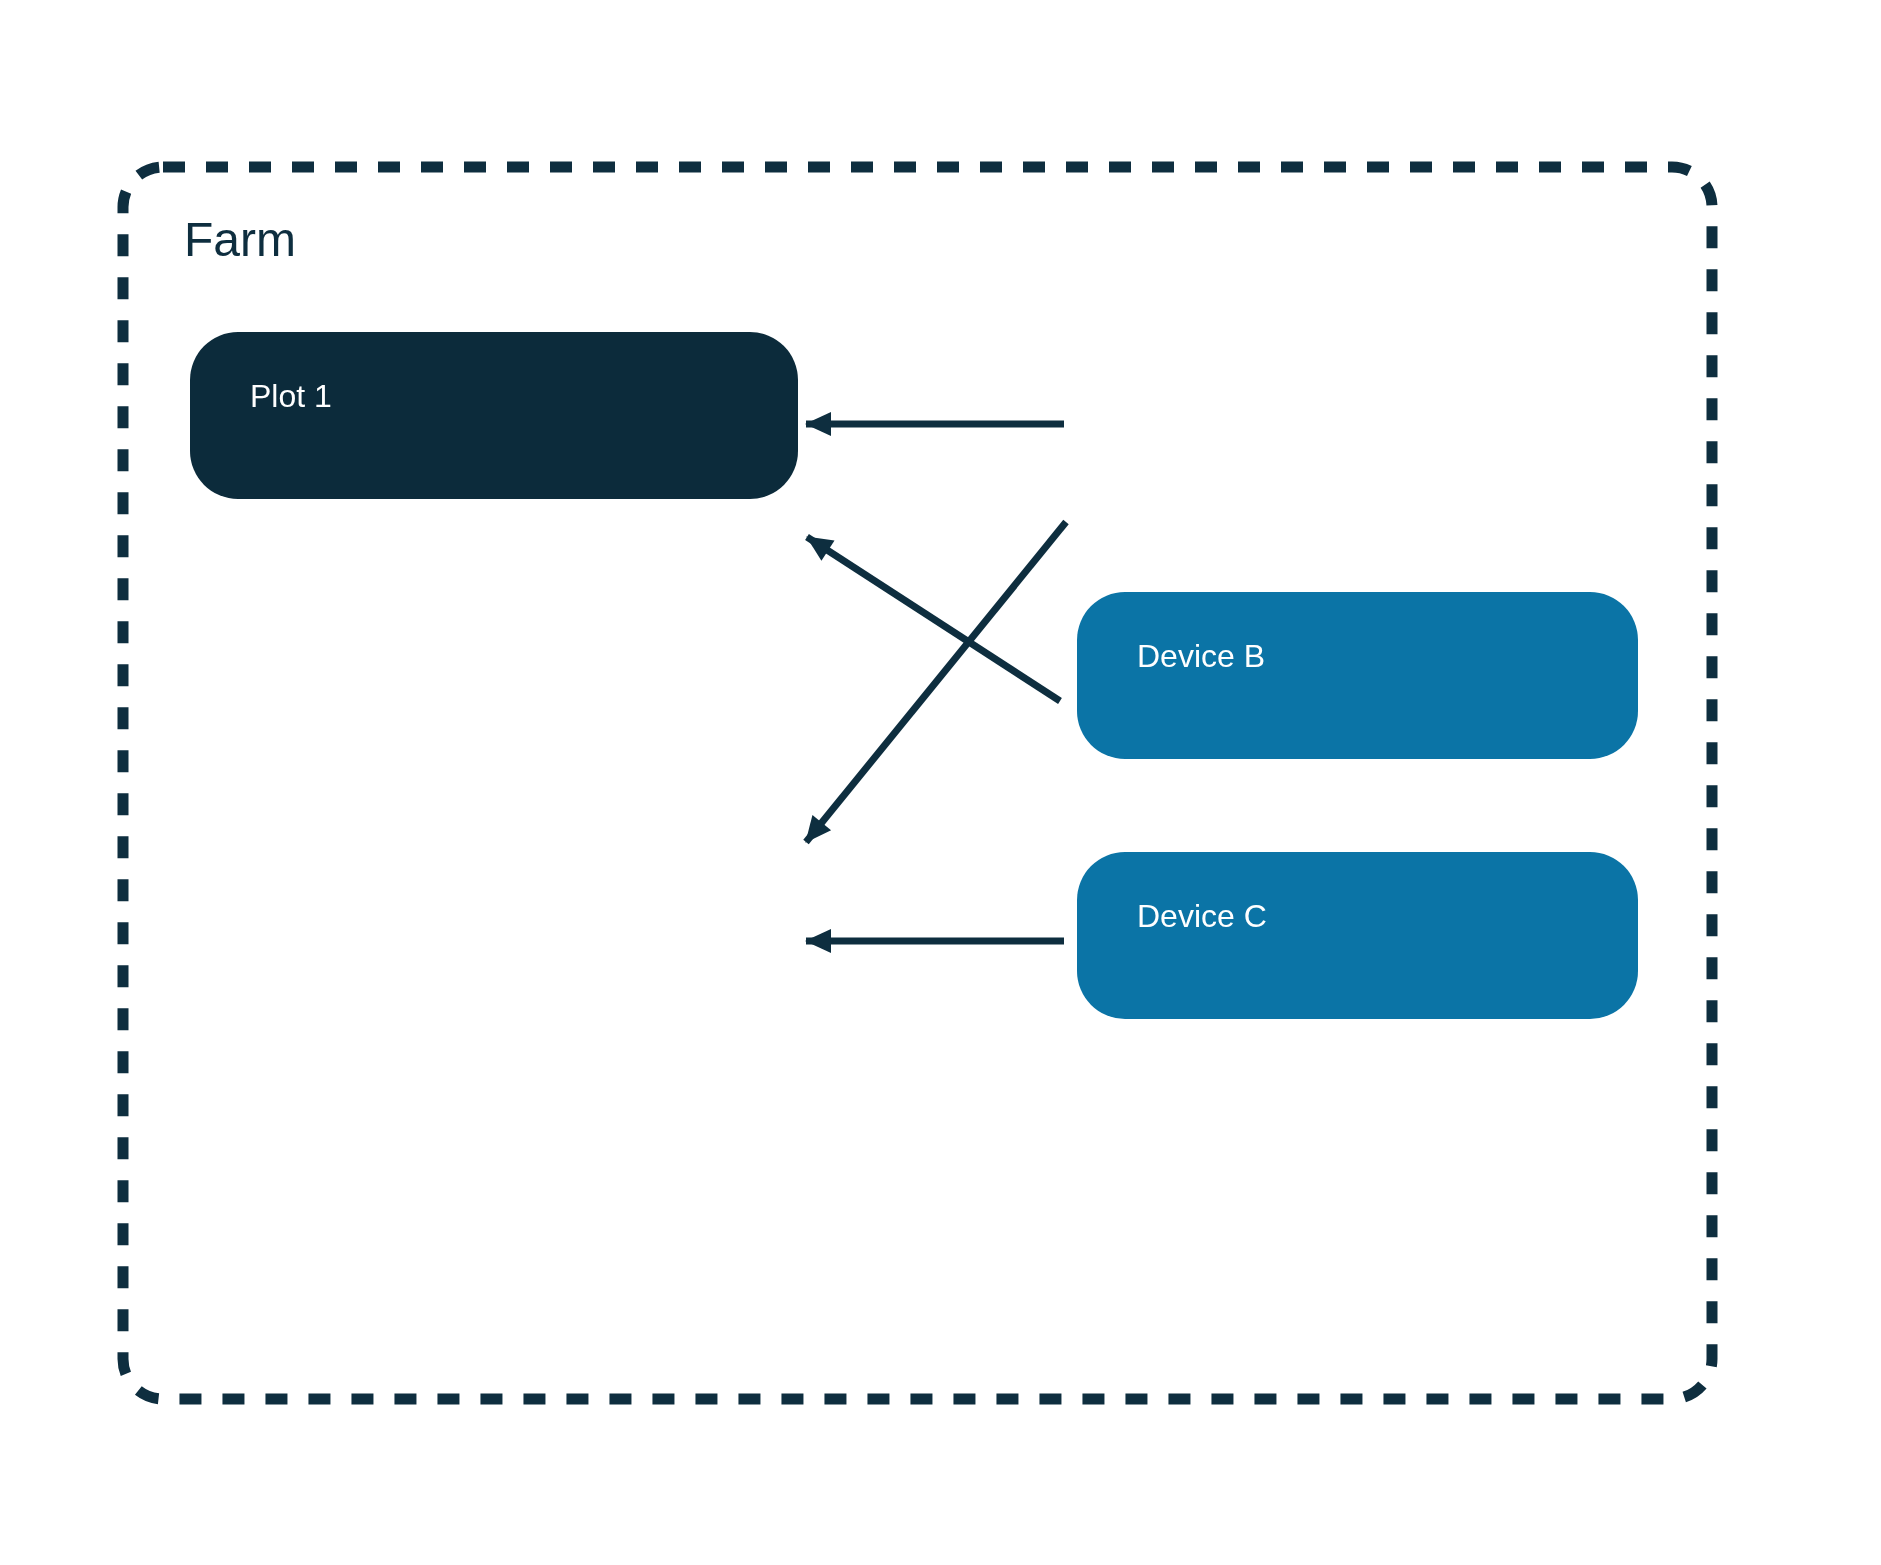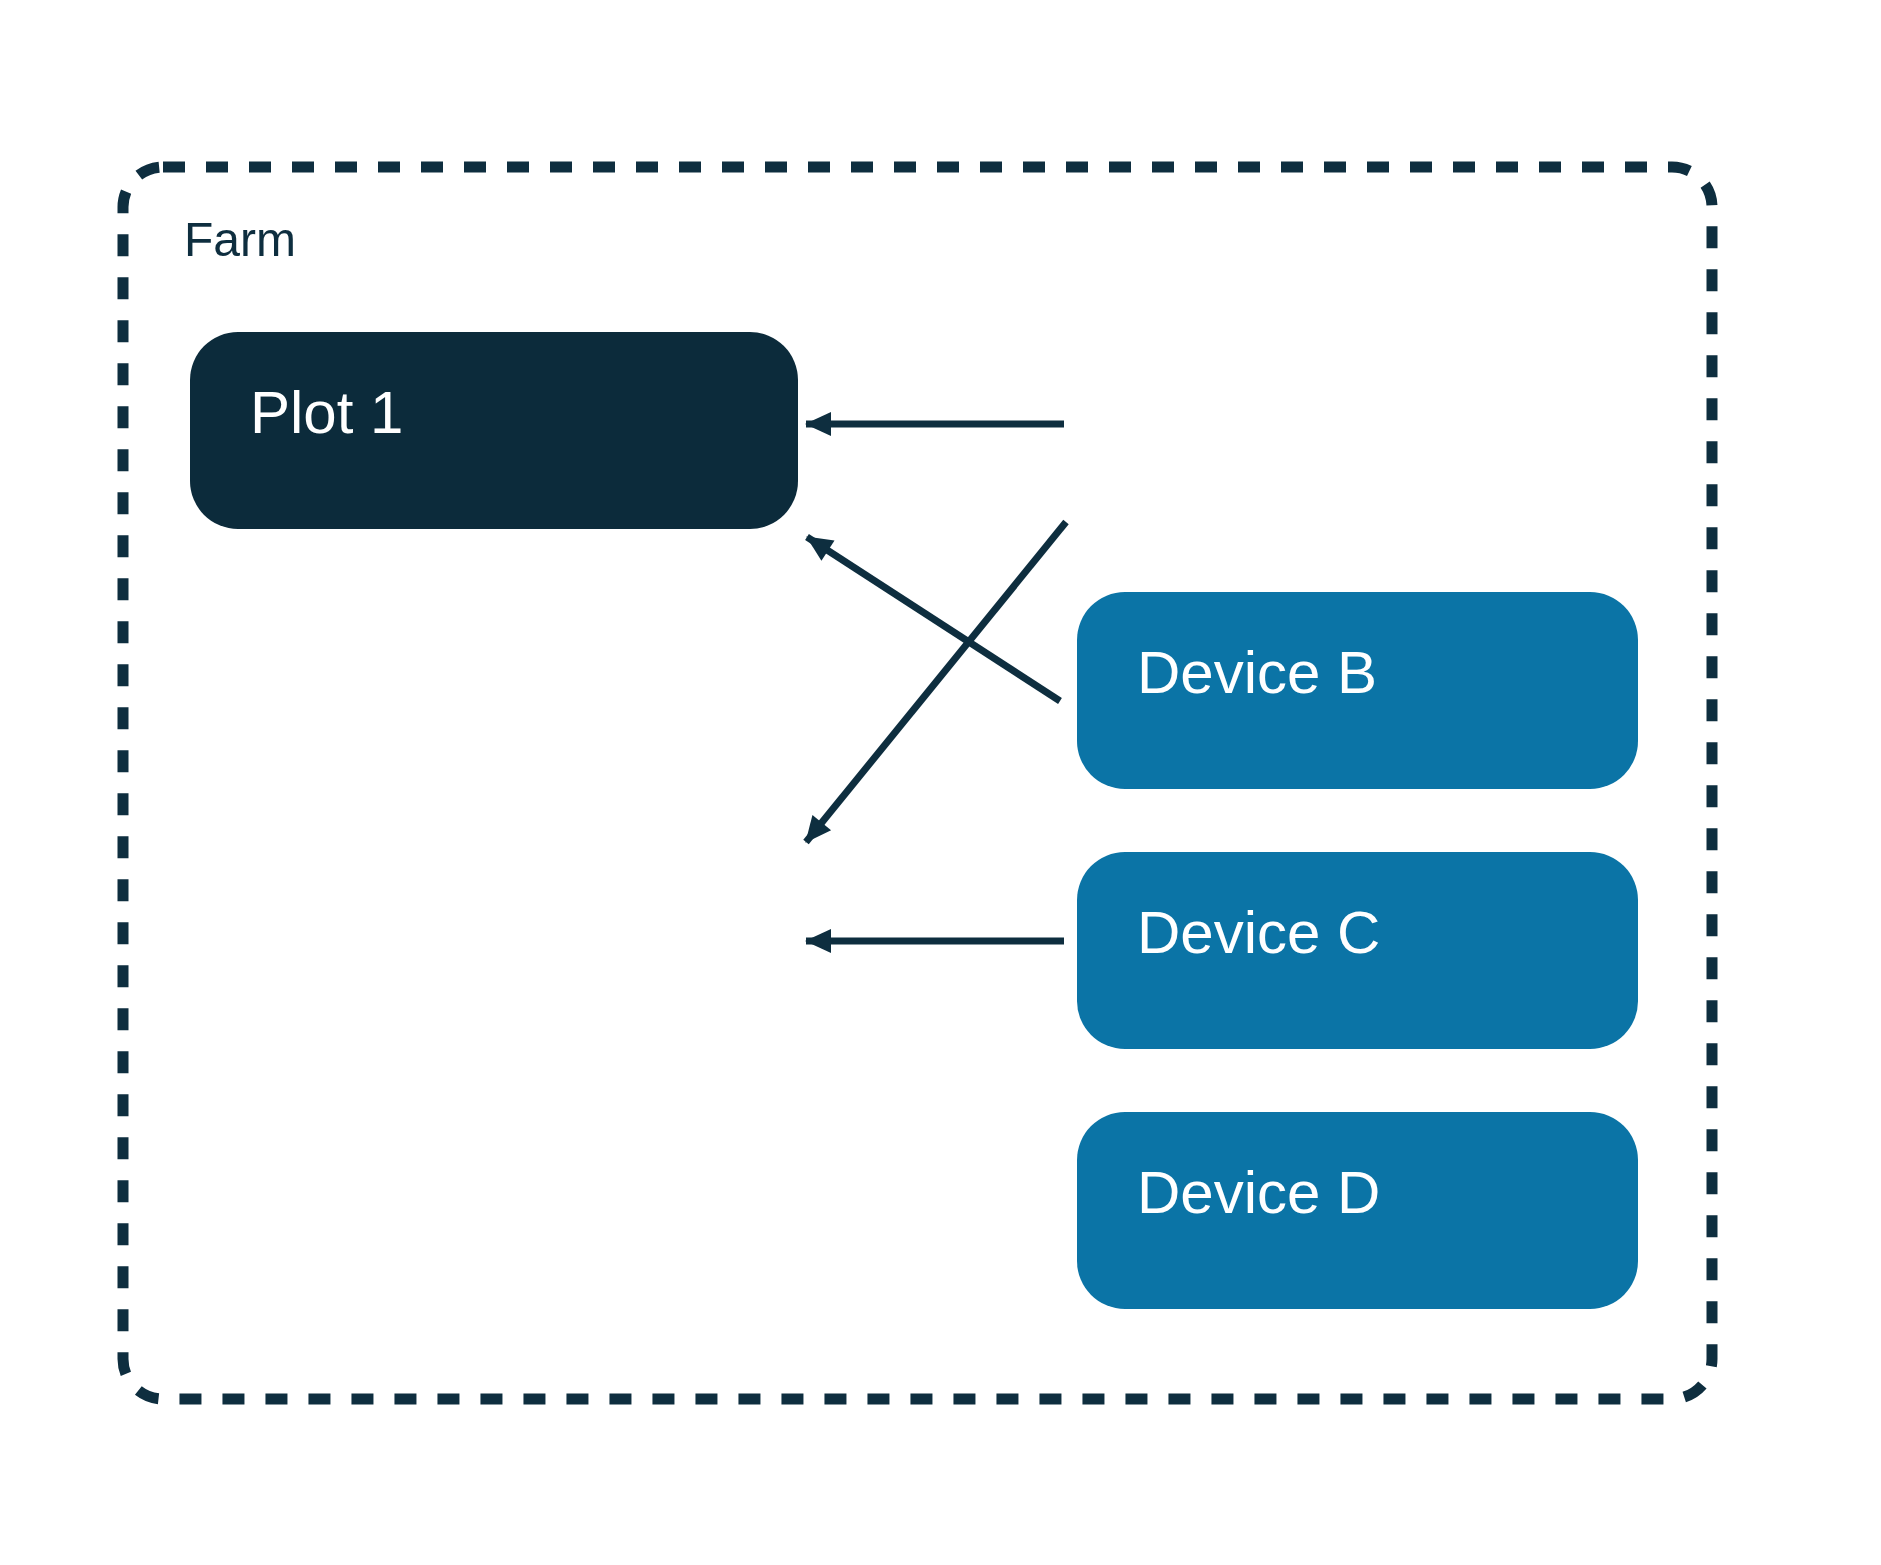--- a/index.html
+++ b/index.html
@@ -23,24 +23,24 @@
   .farm-label{
     position:absolute;
     left:184px;top:214px;
     font-size:48px;line-height:1.1;
     font-weight:500;
     color:var(--ink);
   }
   .node{
     position:absolute;
     box-sizing:border-box;
-    height:197px;
+    height:167px;
     border-radius:48px;
     padding:46px 0 0 60px;
-    font-size:60px;line-height:1.15;
+    font-size:32px;line-height:1.15;
     font-weight:500;
     color:var(--label-text);
   }
   .plot{
     left:190px;width:608px;
     background:var(--plot-fill);
   }
   .device{
     left:1077px;width:561px;
     background:var(--device-fill);
@@ -75,17 +75,14 @@
   <div class="node plot row-1">
     <span>Plot 1</span>
   </div>
 
   <div class="node device row-2">
     <span>Device B</span>
   </div>
   <div class="node device row-3">
     <span>Device C</span>
   </div>
-  <div class="node device row-4">
-    <span>Device D</span>
-  </div>
 
 </div>
 
 </body></html>

